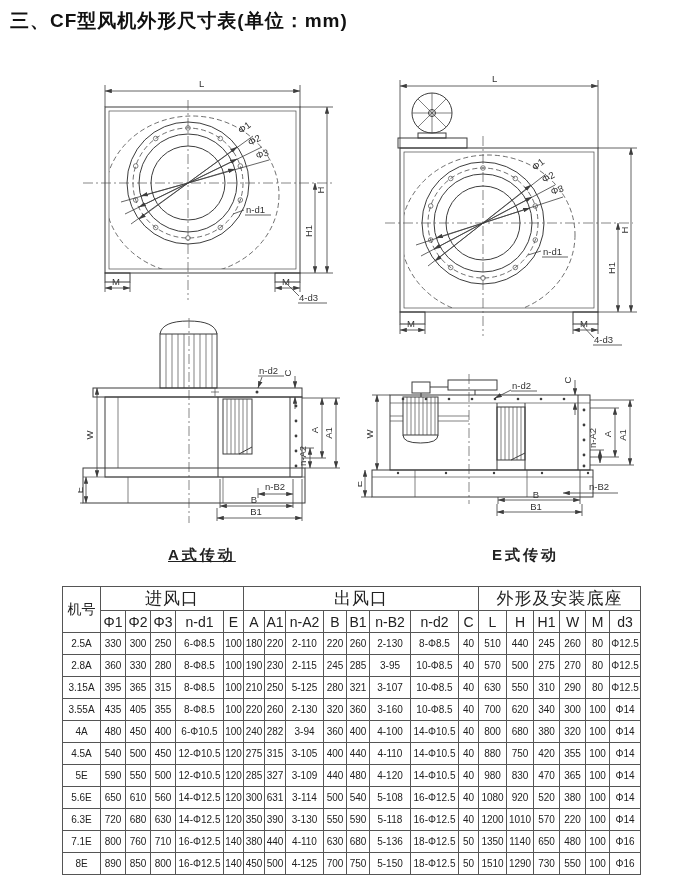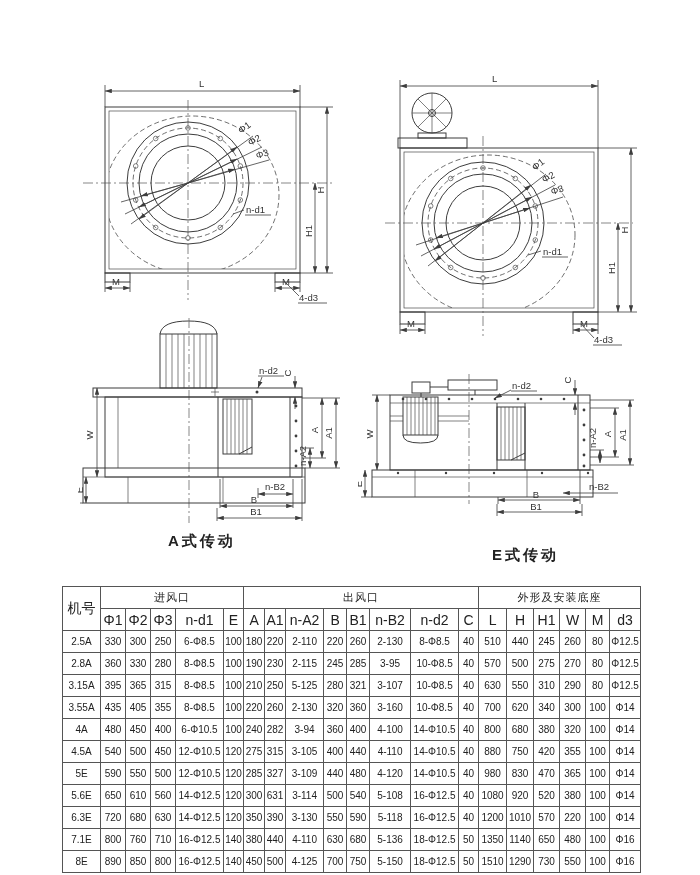--- a/index.html
+++ b/index.html
@@ -1,42 +1,43 @@
 <!DOCTYPE html>
 <html><head>
 <meta charset="utf-8">
 <style>
   html,body{margin:0;padding:0;background:#fff;}
   .page{position:relative;width:700px;height:875px;background:#fff;overflow:hidden;
         font-family:"Liberation Sans",sans-serif;color:#1a1a1a;}
   .title{position:absolute;left:10px;top:8px;font-size:19px;font-weight:bold;
          letter-spacing:1px;color:#111;}
   .caption{position:absolute;font-size:15px;font-weight:bold;letter-spacing:3px;color:#222;}
-  .caption.a{left:168px;top:532px;}
+  .caption.a{left:168px;top:546px;text-decoration:underline;}
   .caption.e{left:492px;top:546px;}
   .drawing{position:absolute;}
   svg text{font-size:9.5px;fill:#333;font-family:"Liberation Sans",sans-serif;}
   svg .ln{stroke:#3d3d3d;stroke-width:1;fill:none;}
   svg .thin{stroke:#4a4a4a;stroke-width:0.7;fill:none;}
   svg .dash{stroke:#4a4a4a;stroke-width:0.8;fill:none;stroke-dasharray:5 3;}
   svg .cdash{stroke:#555;stroke-width:0.7;fill:none;stroke-dasharray:10 3 2 3;}
   svg .dim{stroke:#3d3d3d;stroke-width:0.8;fill:none;}
   svg .dot{fill:#3d3d3d;stroke:none;}
   .dim-table{position:absolute;left:62px;top:586px;border-collapse:collapse;table-layout:fixed;
              width:578px;font-size:10px;color:#222;}
   .dim-table th,.dim-table td{border:1px solid #555;text-align:center;vertical-align:middle;
              padding:0;height:21px;font-weight:normal;white-space:nowrap;overflow:hidden;}
   .dim-table th{font-size:14px;}
-  .dim-table .grp{font-size:11px;letter-spacing:1px;}
+  .dim-table .grp{font-size:17px;letter-spacing:1px;}
 </style>
 </head>
 <body>
 
 <div class="page">
 
+  <div class="title">三、CF型风机外形尺寸表(单位：mm)</div>
 
   <svg class="drawing" style="left:75px;top:63px;" width="280" height="250" viewBox="0 0 280 250">
     <defs>
       <marker id="ae" viewBox="0 0 8 5" markerWidth="9" markerHeight="6" refX="7.6" refY="2.5" orient="auto">
         <path d="M0,0 L8,2.5 L0,5 z" fill="#3d3d3d"></path>
         </marker>
       <marker id="as" viewBox="0 0 8 5" markerWidth="9" markerHeight="6" refX="0.4" refY="2.5" orient="auto">
         <path d="M8,0 L0,2.5 L8,5 z" fill="#3d3d3d"></path>
         </marker>
       <clipPath id="clip1">

